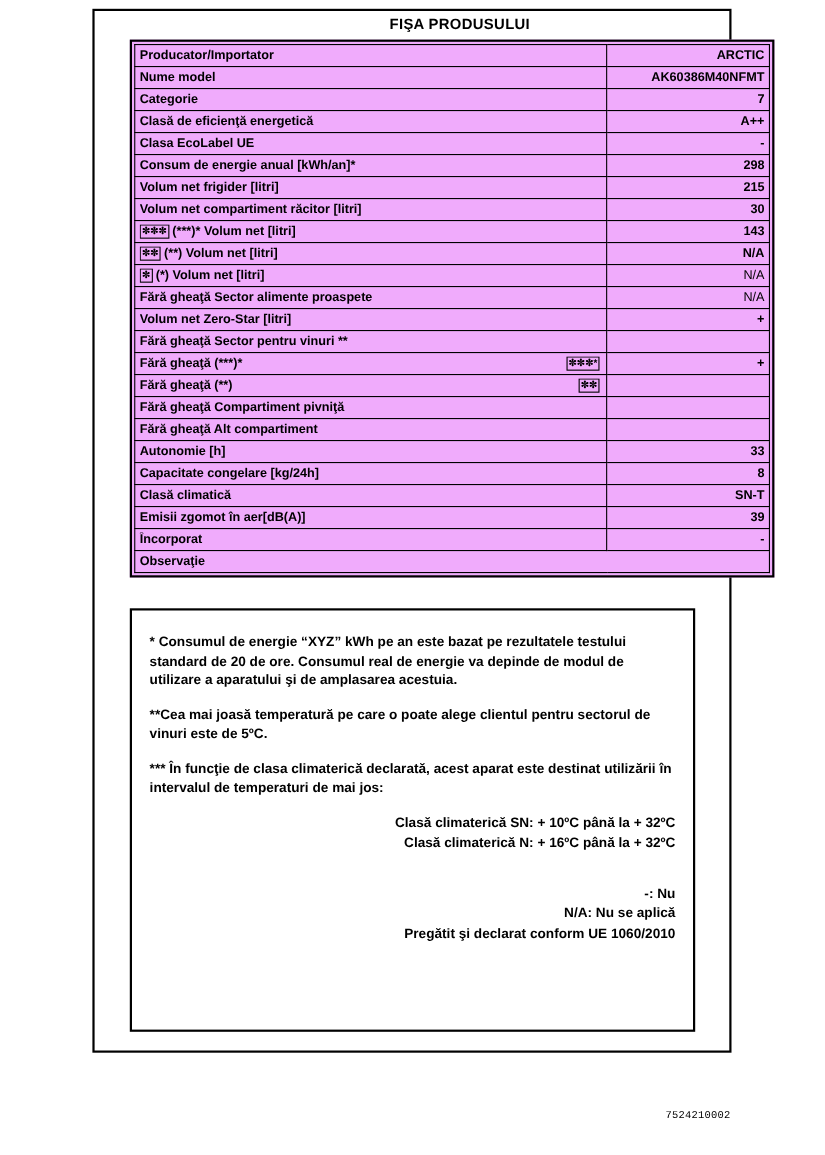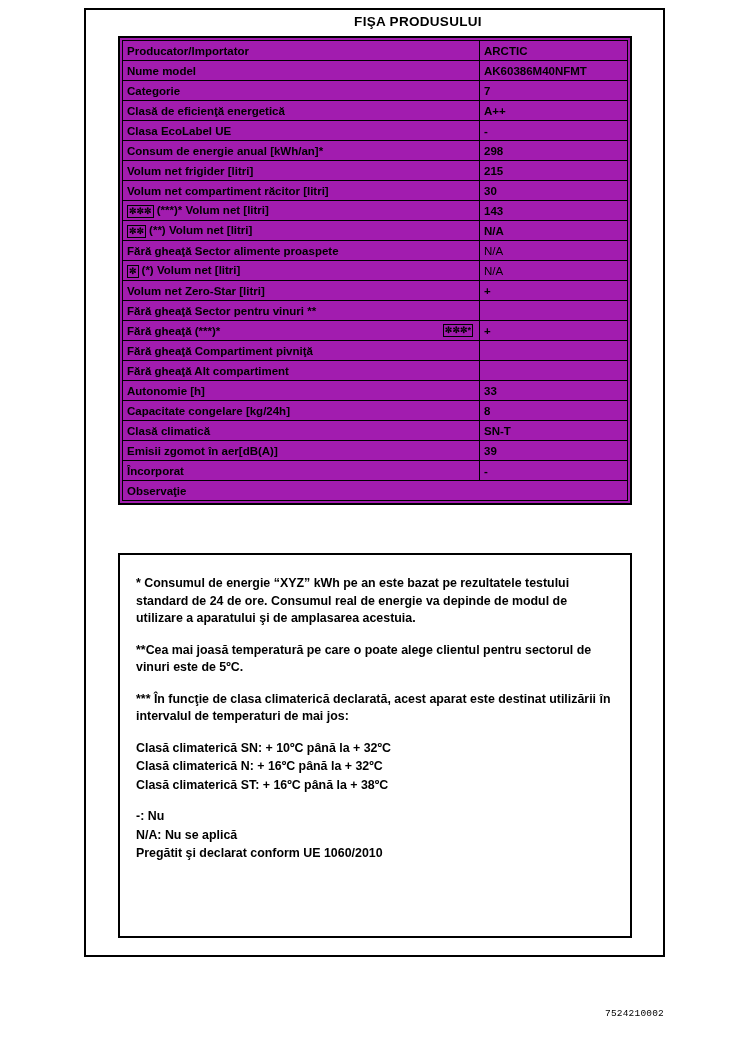--- a/index.html
+++ b/index.html
@@ -31,46 +31,46 @@
     width: 668px;
     text-align: center;
     font-size: 13.5px;
     font-weight: bold;
     letter-spacing: 0.3px;
   }
   .spec-table-wrap {
     position: absolute;
     left: 118px;
     top: 36px;
-    width: 514px;
+    width: 586px;
     border: 2px solid #000;
     box-sizing: border-box;
     padding: 2px;
-    background: #a21caf;
+    background: #f0abfc;
   }
   table.spec {
     width: 100%;
     border-collapse: collapse;
     table-layout: fixed;
     font-size: 11.5px;
   }
   table.spec td {
     border: 1px solid #000;
     padding: 1px 4px;
     height: 17px;
     vertical-align: middle;
     line-height: 14px;
   }
   td.label {
     font-weight: bold;
   }
   td.label.indent1 { }
   td.value {
     width: 139px;
-    text-align: left;
+    text-align: right;
     font-weight: bold;
   }
   td.value.plain { font-weight: normal; }
   .stars {
     display: inline-block;
     border: 1px solid #000;
     padding: 0 1px;
     font-size: 9px;
     line-height: 11px;
     letter-spacing: 0px;
@@ -100,23 +100,24 @@
     padding: 20px 16px 10px 16px;
     font-size: 12.4px;
     font-weight: bold;
     line-height: 17.5px;
   }
   .notes-inner p {
     margin: 0 0 14px 0;
   }
   .notes-inner p.tight {
     margin: 0 0 1px 0;
+    text-align: right;
   }
   .notes-inner p.gap-before {
-    margin-top: 14px;
+    margin-top: 28px;
   }
   .doc-code {
     position: absolute;
     right: 86px;
     top: 1008px;
     font-size: 9.5px;
     font-weight: normal;
     letter-spacing: 0.2px;
     font-family: Liberation Mono, monospace;
   }
@@ -185,48 +186,54 @@
           </td>
           <td class="value">143</td>
         </tr>
         <tr>
           <td class="label indent1">
             <span class="label-inner"><span class="stars">✼✼</span><span>(**)        Volum net [litri]</span></span>
           </td>
           <td class="value">N/A</td>
         </tr>
         <tr>
-          <td class="label">
-            <span class="label-inner"><span>Fără gheaţă Sector alimente proaspete</span></span>
-          </td>
-          <td class="value plain">N/A</td>
-        </tr>
-        <tr>
           <td class="label indent1">
             <span class="label-inner"><span class="stars">✼</span><span>(*)        Volum net [litri]</span></span>
           </td>
           <td class="value plain">N/A</td>
         </tr>
         <tr>
           <td class="label">
+            <span class="label-inner"><span>Fără gheaţă Sector alimente proaspete</span></span>
+          </td>
+          <td class="value plain">N/A</td>
+        </tr>
+        <tr>
+          <td class="label">
             <span class="label-inner"><span>Volum net Zero-Star [litri]</span></span>
           </td>
           <td class="value">+</td>
         </tr>
         <tr>
           <td class="label">
             <span class="label-inner"><span>Fără gheaţă Sector pentru vinuri **</span></span>
           </td>
           <td class="value"></td>
         </tr>
         <tr>
           <td class="label">
             <span class="label-inner"><span>Fără gheaţă (***)*</span><span class="stars star-right">✼✼✼*</span></span>
           </td>
           <td class="value">+</td>
+        </tr>
+        <tr>
+          <td class="label">
+            <span class="label-inner"><span>Fără gheaţă (**)</span><span class="stars star-right">✼✼</span></span>
+          </td>
+          <td class="value"></td>
         </tr>
         <tr>
           <td class="label">
             <span class="label-inner"><span>Fără gheaţă Compartiment pivniţă</span></span>
           </td>
           <td class="value"></td>
         </tr>
         <tr>
           <td class="label">
             <span class="label-inner"><span>Fără gheaţă  Alt compartiment</span></span>
@@ -267,25 +274,24 @@
           <td class="label" colspan="2">
             <span class="label-inner"><span>Observaţie</span></span>
           </td>
         </tr>
       </tbody>
   </table>
 </div>
 
 <div class="notes-box">
   <div class="notes-inner">
-    <p>* Consumul de energie “XYZ” kWh pe an este bazat pe rezultatele testului standard de 24 de ore. Consumul real de energie va depinde de modul de utilizare a aparatului şi de amplasarea acestuia.</p>
+    <p>* Consumul de energie “XYZ” kWh pe an este bazat pe rezultatele testului standard de 20 de ore. Consumul real de energie va depinde de modul de utilizare a aparatului şi de amplasarea acestuia.</p>
     <p>**Cea mai joasă temperatură pe care o poate alege clientul pentru sectorul de vinuri este de 5ºC.</p>
     <p>*** În funcţie de clasa climaterică declarată, acest aparat este destinat utilizării în intervalul de temperaturi de mai jos:</p>
     <p class="tight">Clasă climaterică SN: + 10ºC până la + 32ºC</p>
     <p class="tight">Clasă climaterică N: + 16ºC până la + 32ºC</p>
-    <p class="tight">Clasă climaterică ST: + 16ºC până la + 38ºC</p>
     <p class="tight gap-before">-: Nu</p>
     <p class="tight">N/A: Nu se aplică</p>
     <p class="tight">Pregătit şi declarat conform UE 1060/2010</p>
   </div>
 </div>
 
 <div class="doc-code">7524210002</div>
 
 </body></html>

